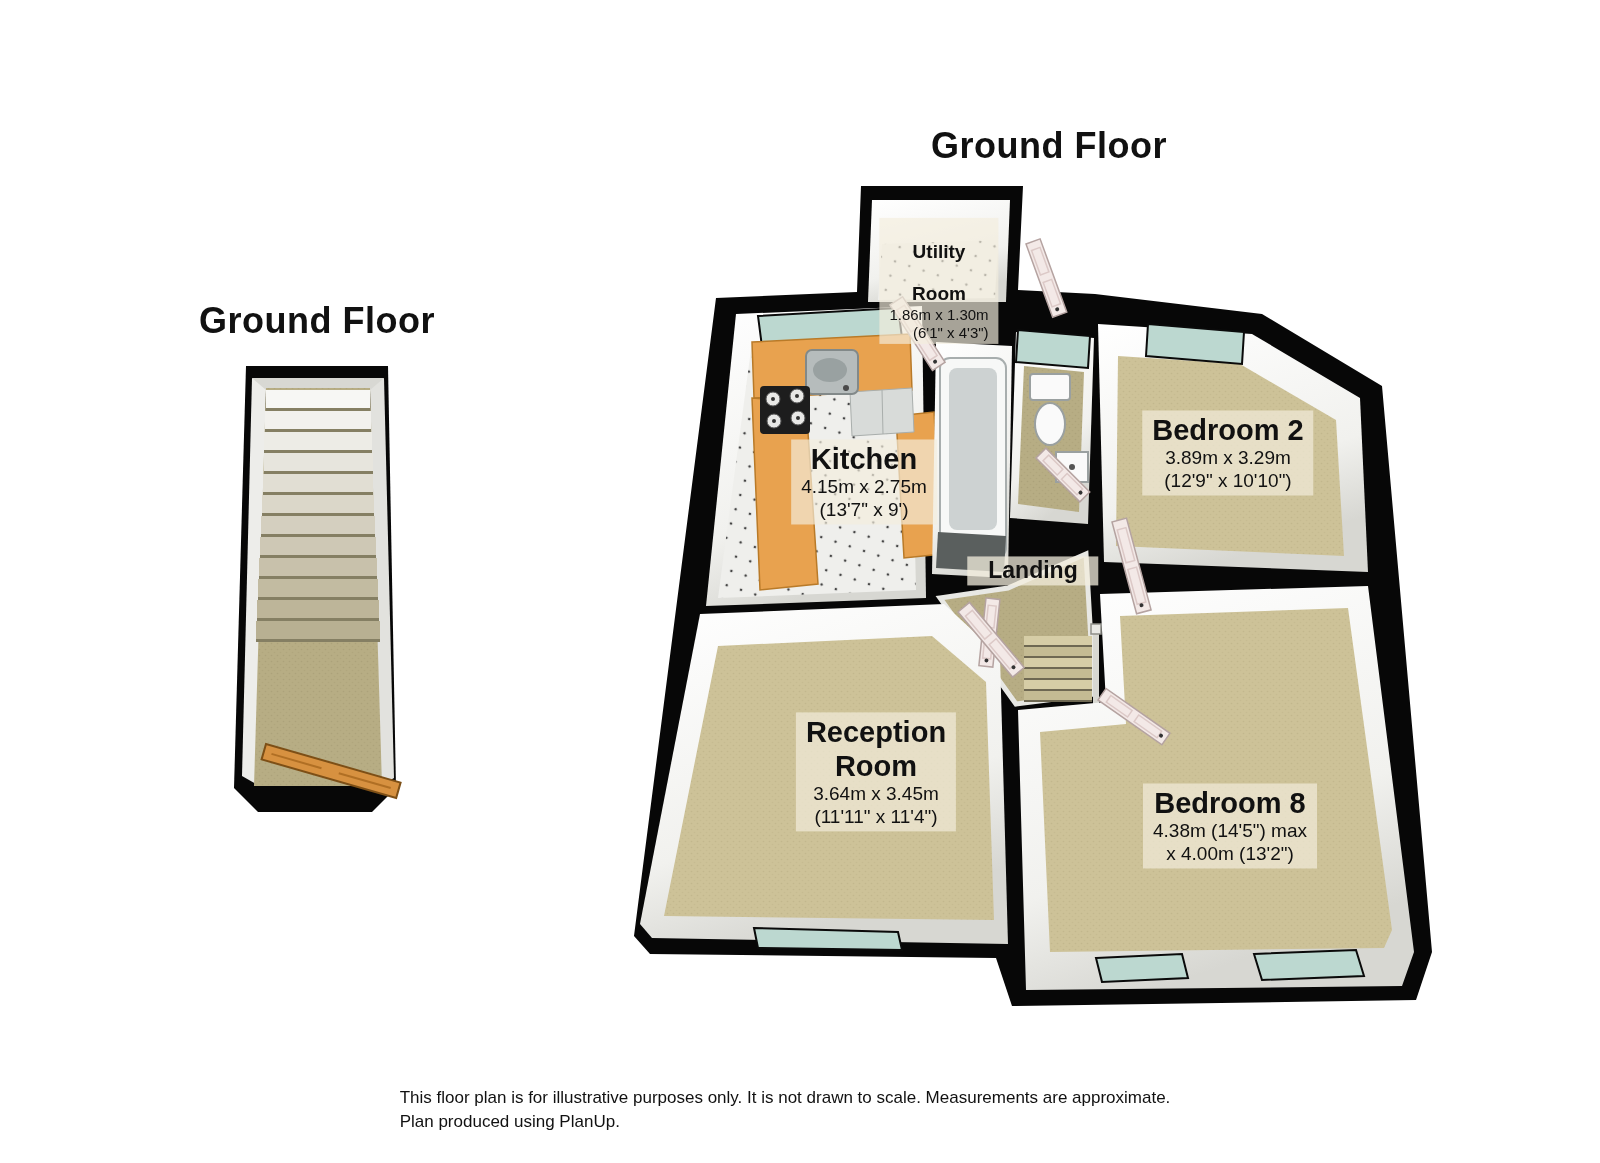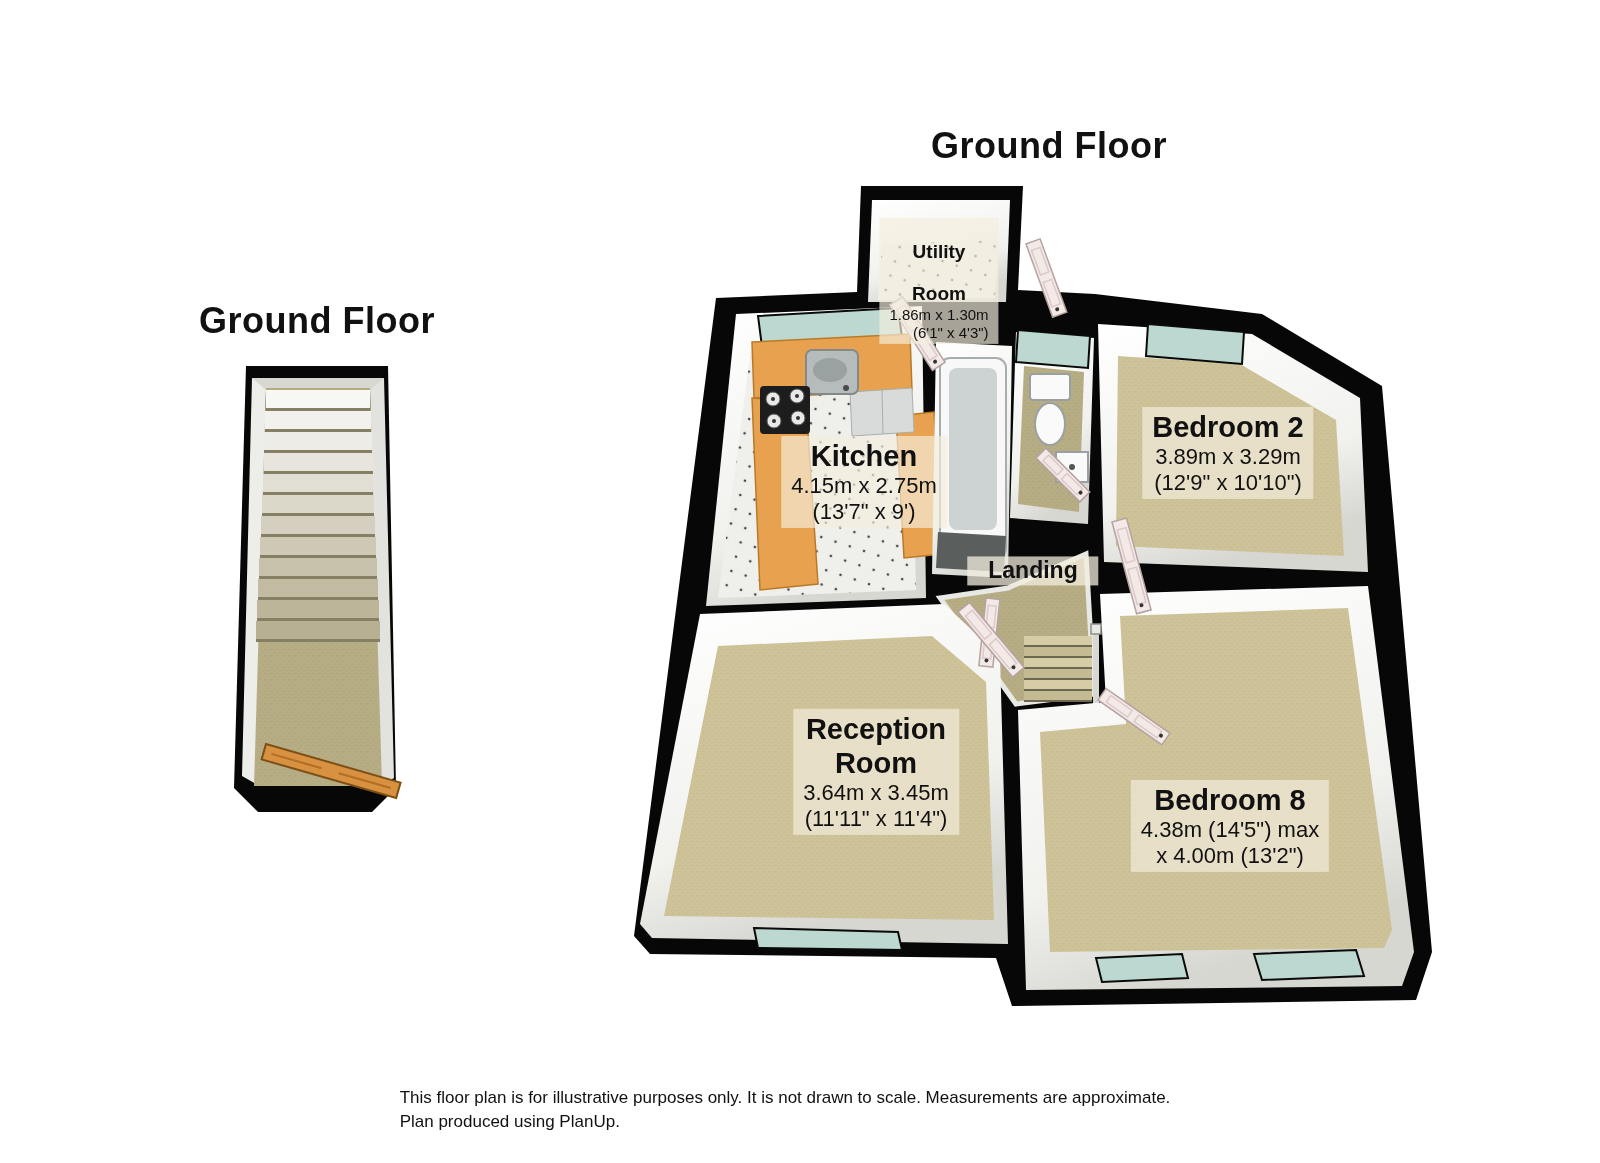--- a/index.html
+++ b/index.html
@@ -27,21 +27,21 @@
   .floor-title{
     position:absolute;transform:translate(-50%,-50%);
     font-size:36px;font-weight:bold;white-space:nowrap;letter-spacing:0.5px;
   }
   .room-label{
     position:absolute;transform:translate(-50%,-50%);
     text-align:center;line-height:1.18;white-space:nowrap;
     background:rgba(243,238,221,0.68);padding:3px 10px;
   }
   .room-name{font-weight:bold;font-size:29px;}
-  .room-dims{font-size:22px;}
+  .room-dims{font-size:19px;}
   .room-label.small .room-name{font-size:19px;margin-top:20px;}
   .room-label.small .room-dims{font-size:15px;text-align:right;}
   .room-label.plain{background:rgba(243,238,221,0.75);padding:1px 21px;}
   .room-label.plain .room-name{font-size:23px;}
   .disclaimer{
     position:absolute;left:785px;top:1086px;transform:translateX(-50%);
     font-size:17px;line-height:1.4;white-space:nowrap;
   }
 </style>
 </head>

